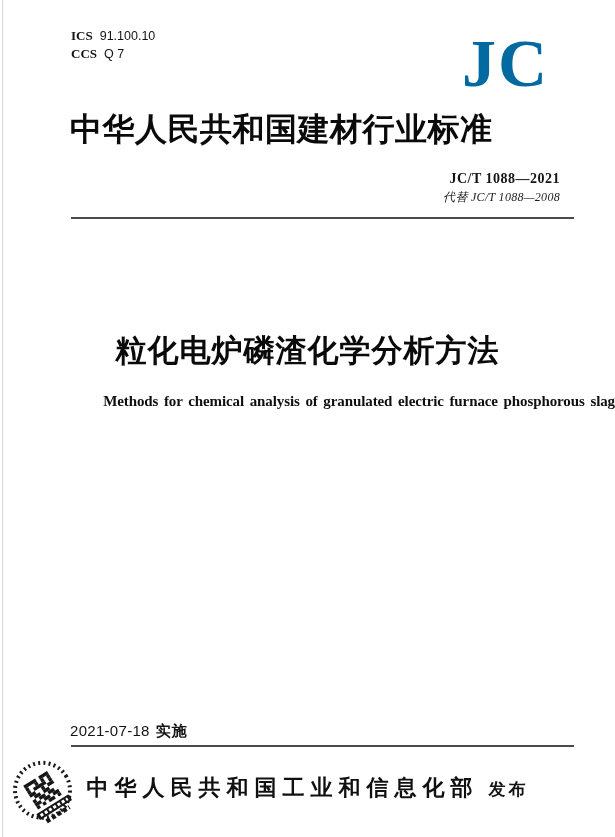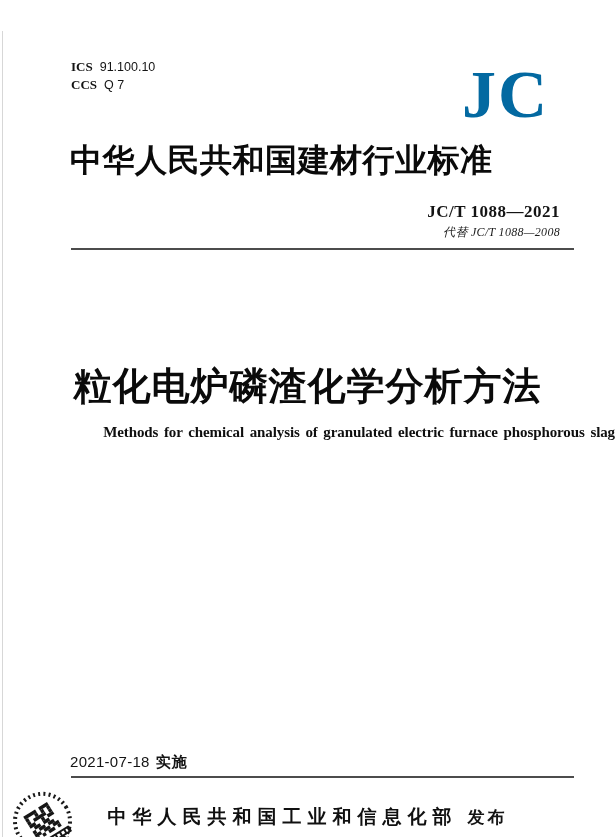--- a/index.html
+++ b/index.html
@@ -1,20 +1,20 @@
 <!DOCTYPE html>
 <html><head>
 <meta charset="utf-8">
 <style>
   * { margin:0; padding:0; box-sizing:border-box; }
   html,body { background:#ffffff; }
   body { width:615px; height:837px; position:relative; overflow:hidden;
          font-family:"Liberation Serif","DejaVu Serif",serif; color:#141414; }
 
-  .page { position:absolute; inset:0; background:#fff;margin-top:31px; }
+  .page { position:absolute; inset:0; background:#fff; }
 
   .scan-edge { position:absolute; left:2px; top:0; width:1px; height:100%;
                background:#d7d7d7; }
 
   
   .ics-block { position:absolute; left:71px; top:27px; font-size:13px; line-height:17px; }
   .ics-block .lbl { font-weight:bold; font-family:"Liberation Serif","DejaVu Serif",serif; }
   .ics-block .val { font-family:"Liberation Sans","DejaVu Sans",sans-serif; margin-left:7px; font-size:12.5px; }
 
   
@@ -22,47 +22,47 @@
              font-family:"Liberation Serif","DejaVu Serif",serif; letter-spacing:2px; color:#0369a1; }
 
   
   .header-title { position:absolute; left:70px; top:108px; width:480px;
                   font-size:32px; font-weight:bold; letter-spacing:0.5px;
                   white-space:nowrap; color:#0a0a0a;
                   font-family:"Liberation Serif","DejaVu Serif",serif; }
 
   
   .std-num-block { position:absolute; right:55px; top:171px; text-align:right; }
-  .std-num { font-size:17px; font-weight:bold; letter-spacing:0.5px;
+  .std-num { font-size:14px; font-weight:bold; letter-spacing:0.5px;
              font-family:"Liberation Serif","DejaVu Serif",serif; }
   .replaces { font-size:12px; margin-top:2px; color:#1c1c1c; letter-spacing:0.3px;font-style:italic; }
 
   .rule { position:absolute; left:71px; width:503px; height:2px; background:#4c4c4c; }
   .rule-top { top:217px; }
   .rule-bottom { top:745px; }
 
   
   .doc-title { position:absolute; left:0; top:330px; width:100%; text-align:center;
-               font-size:38px; font-weight:bold; letter-spacing:1px; color:#0a0a0a;
+               font-size:31px; font-weight:bold; letter-spacing:1px; color:#0a0a0a;
                font-family:"Liberation Sans","DejaVu Sans",sans-serif; }
   .doc-title-en { position:absolute; left:0; top:393px; width:100%; text-align:right;
                   font-size:15px; font-weight:bold; letter-spacing:-0.1px; word-spacing:2px;
                   color:#0f0f0f; font-family:"Liberation Serif","DejaVu Serif",serif; }
 
   
   .dates-row { position:absolute; left:70px; top:722px; width:505px;
                display:flex; justify-content:space-between;
                font-family:"Liberation Sans","DejaVu Sans",sans-serif; font-size:15px; }
   .dates-row .date { letter-spacing:0.3px; }
   .dates-row .dlabel { font-weight:bold; margin-left:6px; letter-spacing:1px; }
 
   
   .footer-issuer { position:absolute; left:0; top:773px; width:100%;
                    display:flex; justify-content:center; align-items:baseline; }
-  .issuer { font-size:19px; font-weight:600; letter-spacing:6px; color:#101010;
+  .issuer { font-size:22px; font-weight:600; letter-spacing:6px; color:#101010;
             font-family:"Liberation Serif","DejaVu Serif",serif; }
   .publish { font-size:17px; font-weight:bold; letter-spacing:3px; margin-left:10px;
              font-family:"Liberation Sans","DejaVu Sans",sans-serif; }
 
   .qr-stamp { position:absolute; left:4px; top:756px; }
 </style>
 </head>
 <body>
 
 <div class="page">

